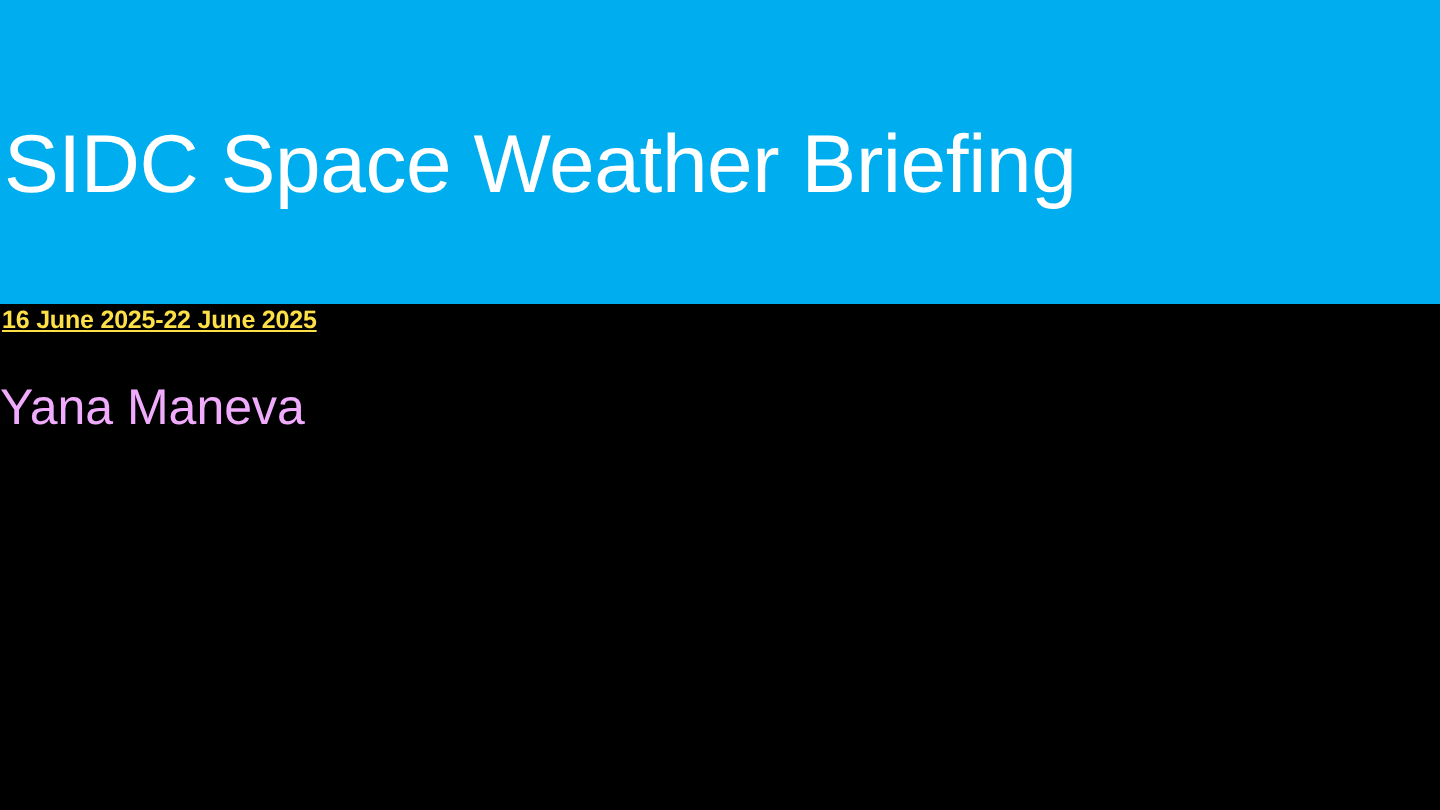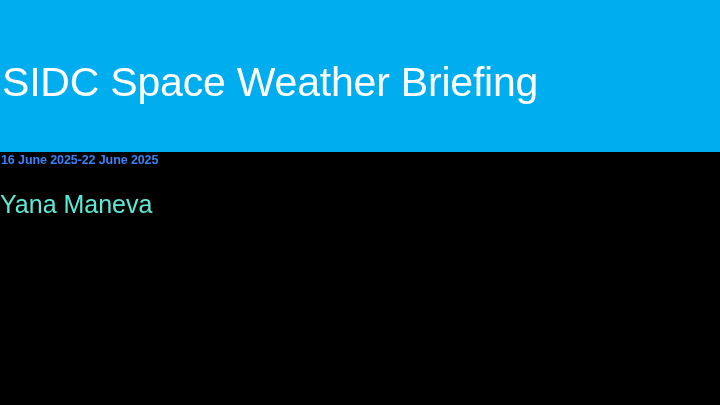--- a/index.html
+++ b/index.html
@@ -50,32 +50,33 @@
     left: 0;
     top: 152px;
     width: 720px;
     height: 163px;
     background: #000000;
   }
   .date-range {
     position: absolute;
     left: 1px;
     top: 152px;
-    color: #3b82f6;
+    color: #fde047;
     font-size: 12.5px;
     font-weight: bold;
     letter-spacing: -0.1px;
     line-height: 16px;
     white-space: nowrap;
+    text-decoration: underline;
   }
   .author {
     position: absolute;
     left: 0px;
     top: 189px;
-    color: #5eead4;
+    color: #f0abfc;
     font-size: 25px;
     font-weight: 400;
     line-height: 30px;
     white-space: nowrap;
   }
   .team {
     position: absolute;
     left: 12px;
     top: 276px;
     color: #ffffff;

